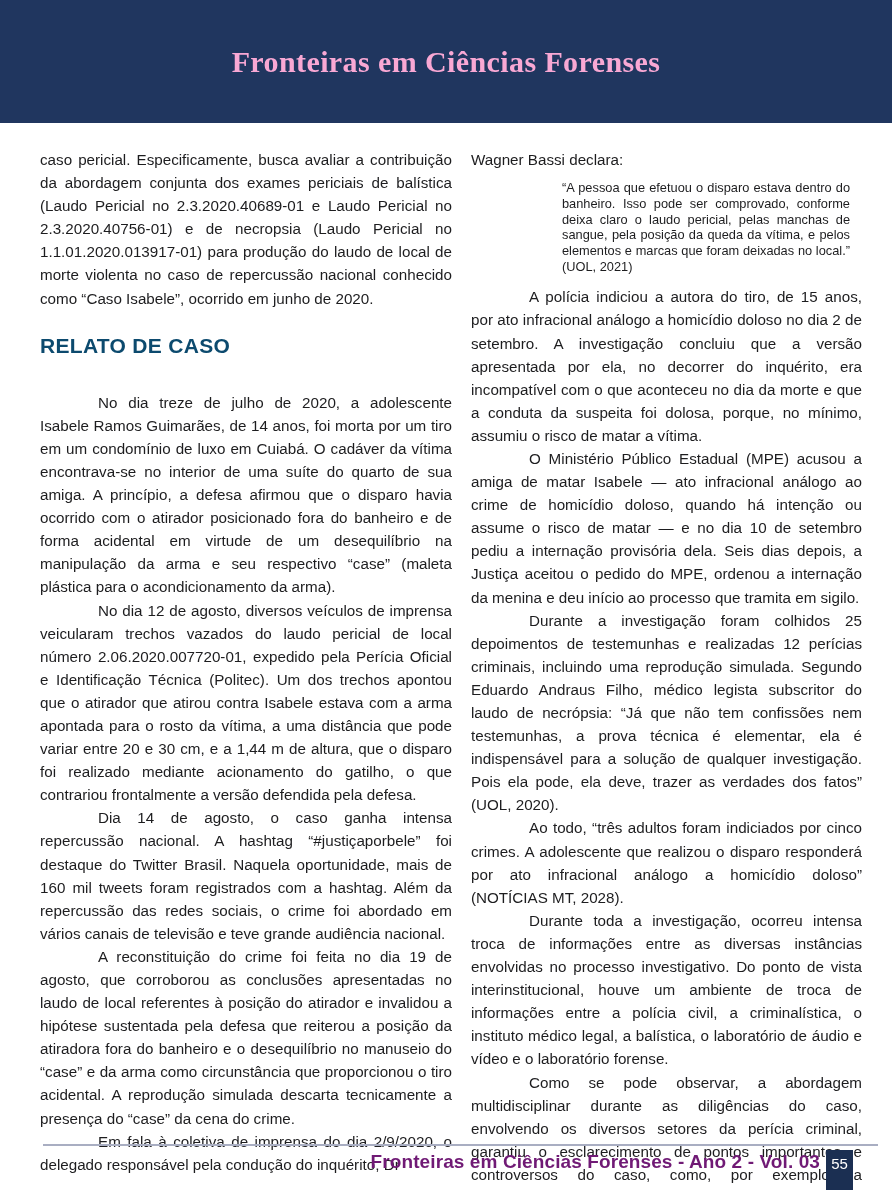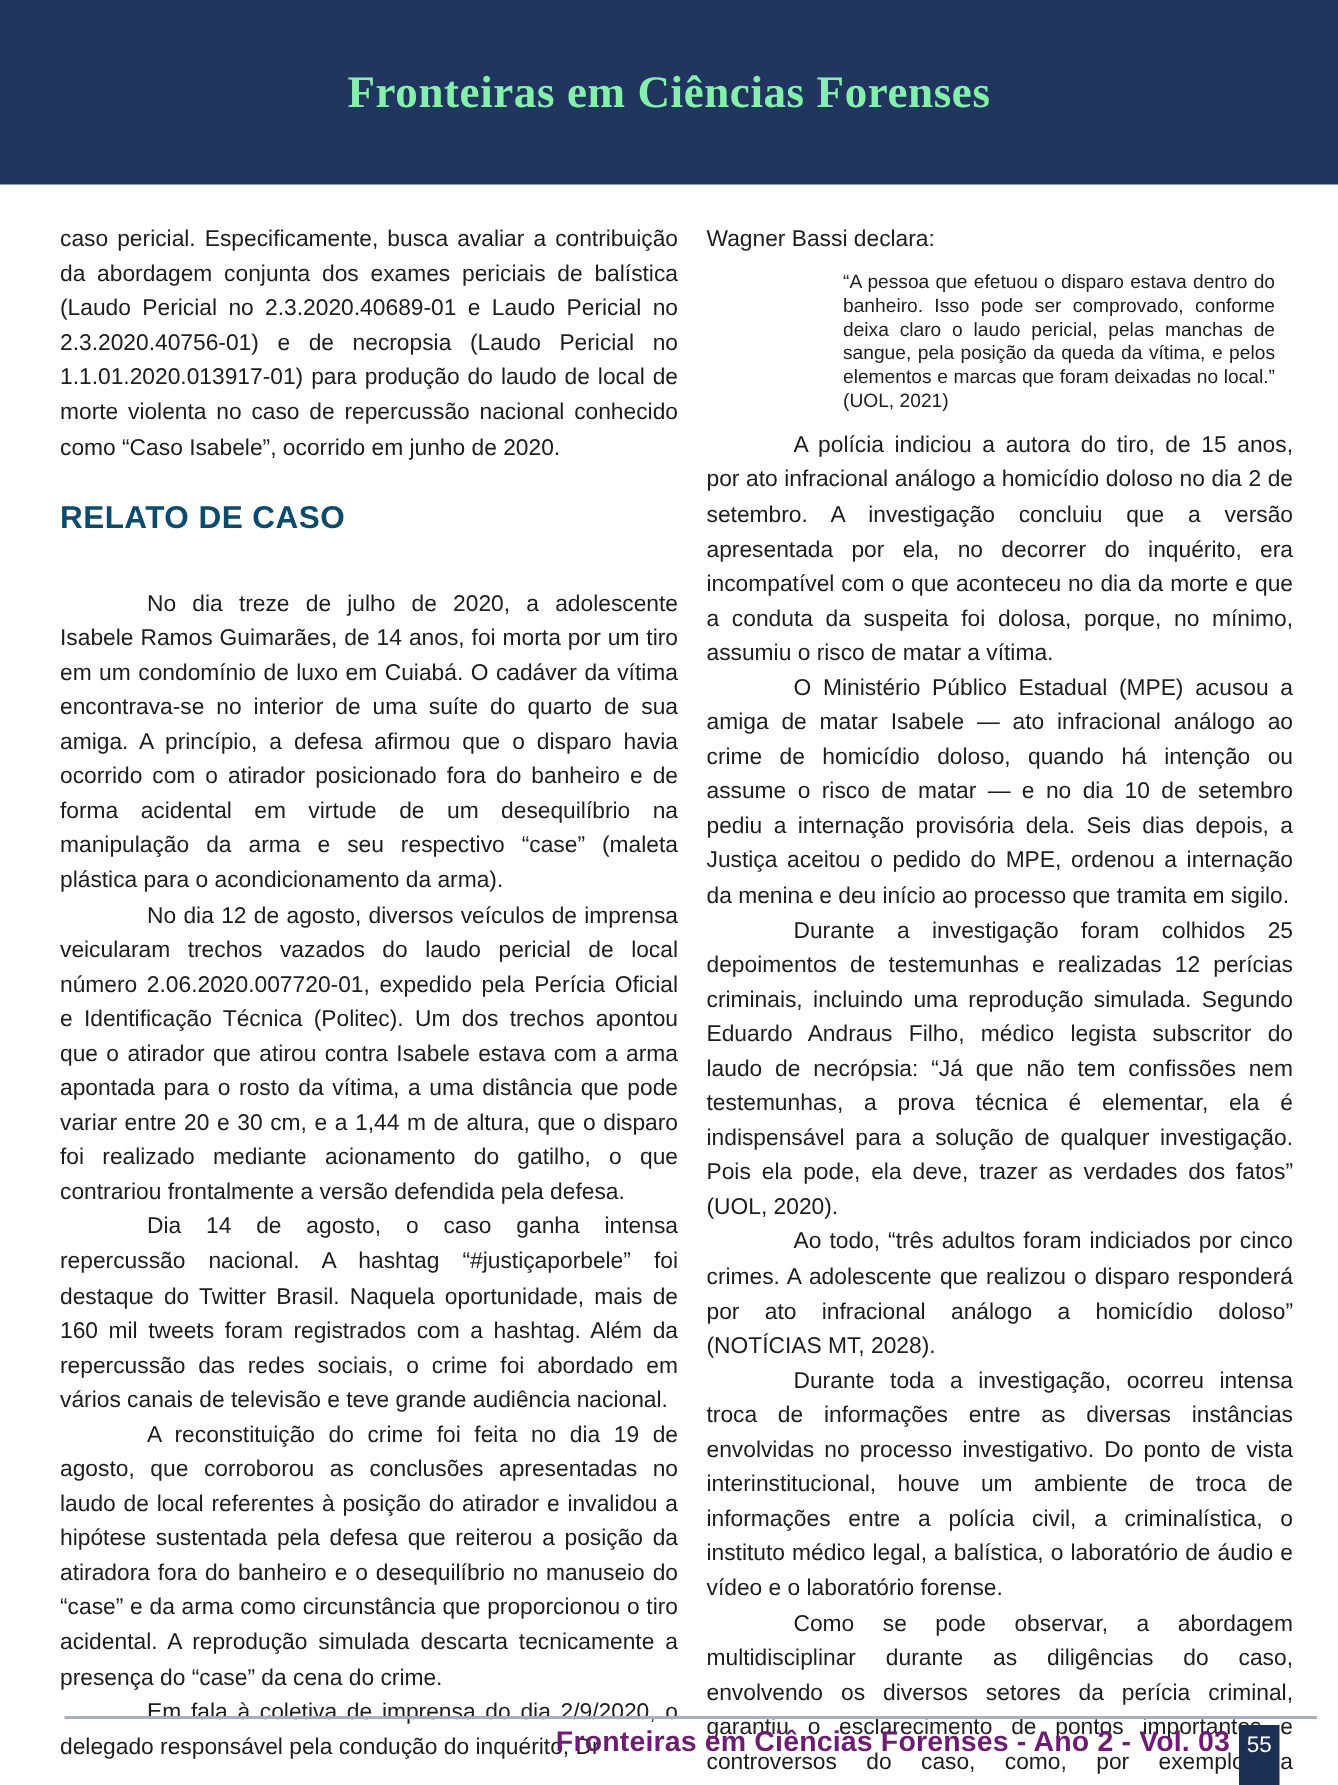--- a/index.html
+++ b/index.html
@@ -8,21 +8,21 @@
     background:#ffffff;color:#1d1d1f;
     font-family:"Liberation Sans","DejaVu Sans",sans-serif;
     -webkit-font-smoothing:antialiased;
   }
   .band{
     position:absolute;top:0;left:0;width:892px;height:123px;
     background:#20365f;display:flex;align-items:center;justify-content:center;
   }
   .band-title{
     font-family:"Liberation Serif","DejaVu Serif",serif;
-    font-weight:700;font-size:30px;color:#86efac;letter-spacing:.4px;
+    font-weight:700;font-size:30px;color:#f9a8d4;letter-spacing:.4px;
   }
   .content{
     position:absolute;top:148px;left:40px;width:822px;
     display:flex;gap:19px;
   }
   .col{width:412px;}
   .col.right{width:391px;}
   p{margin:0;text-align:justify;font-size:15.2px;line-height:23.1px;}
   p.ind{text-indent:58px;}
   .section-heading{

